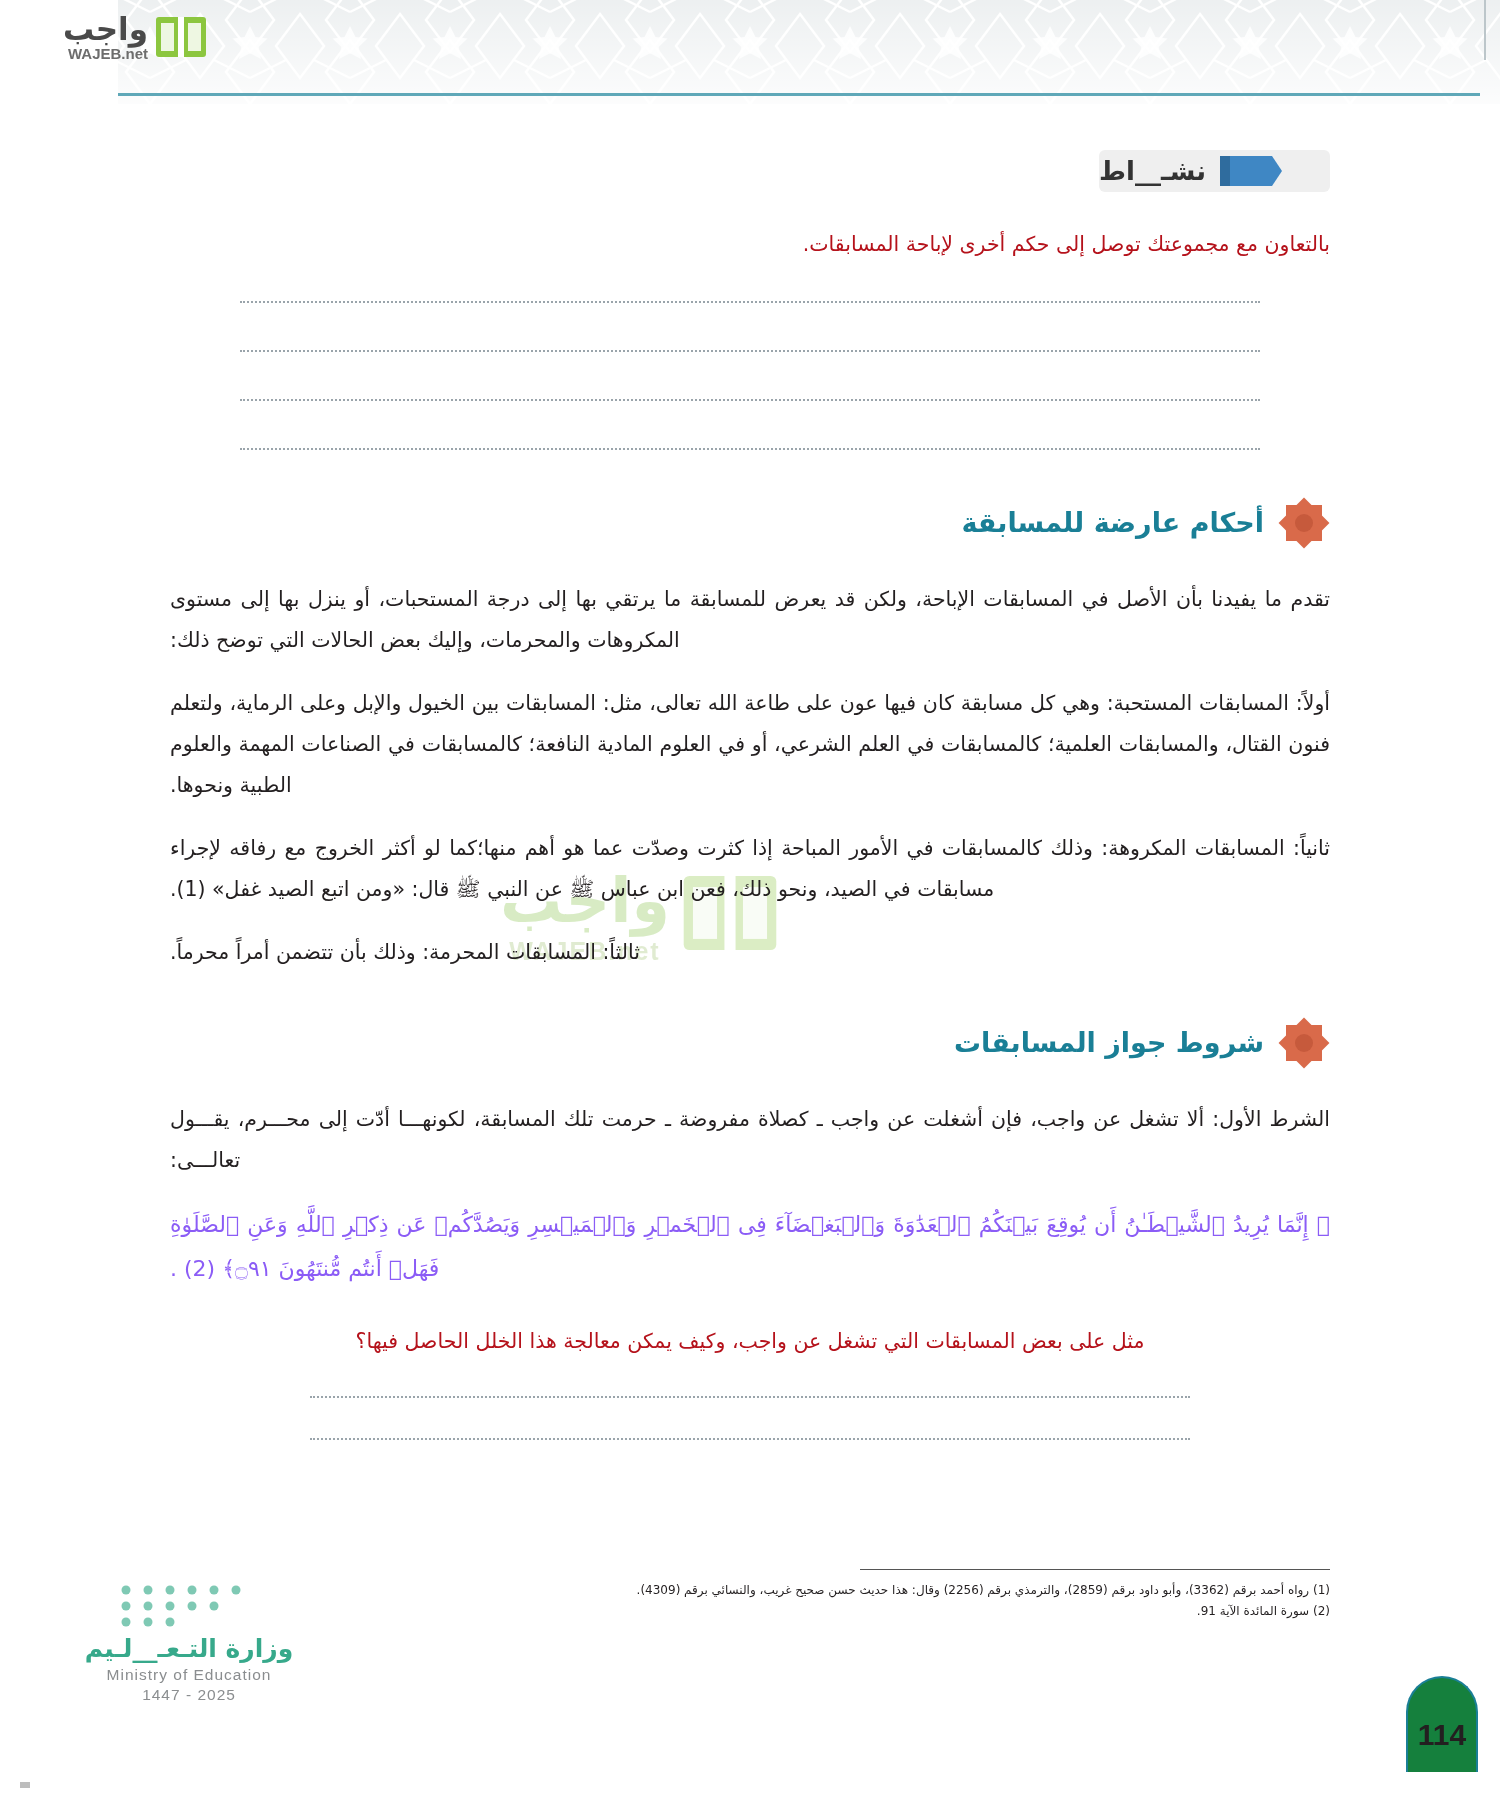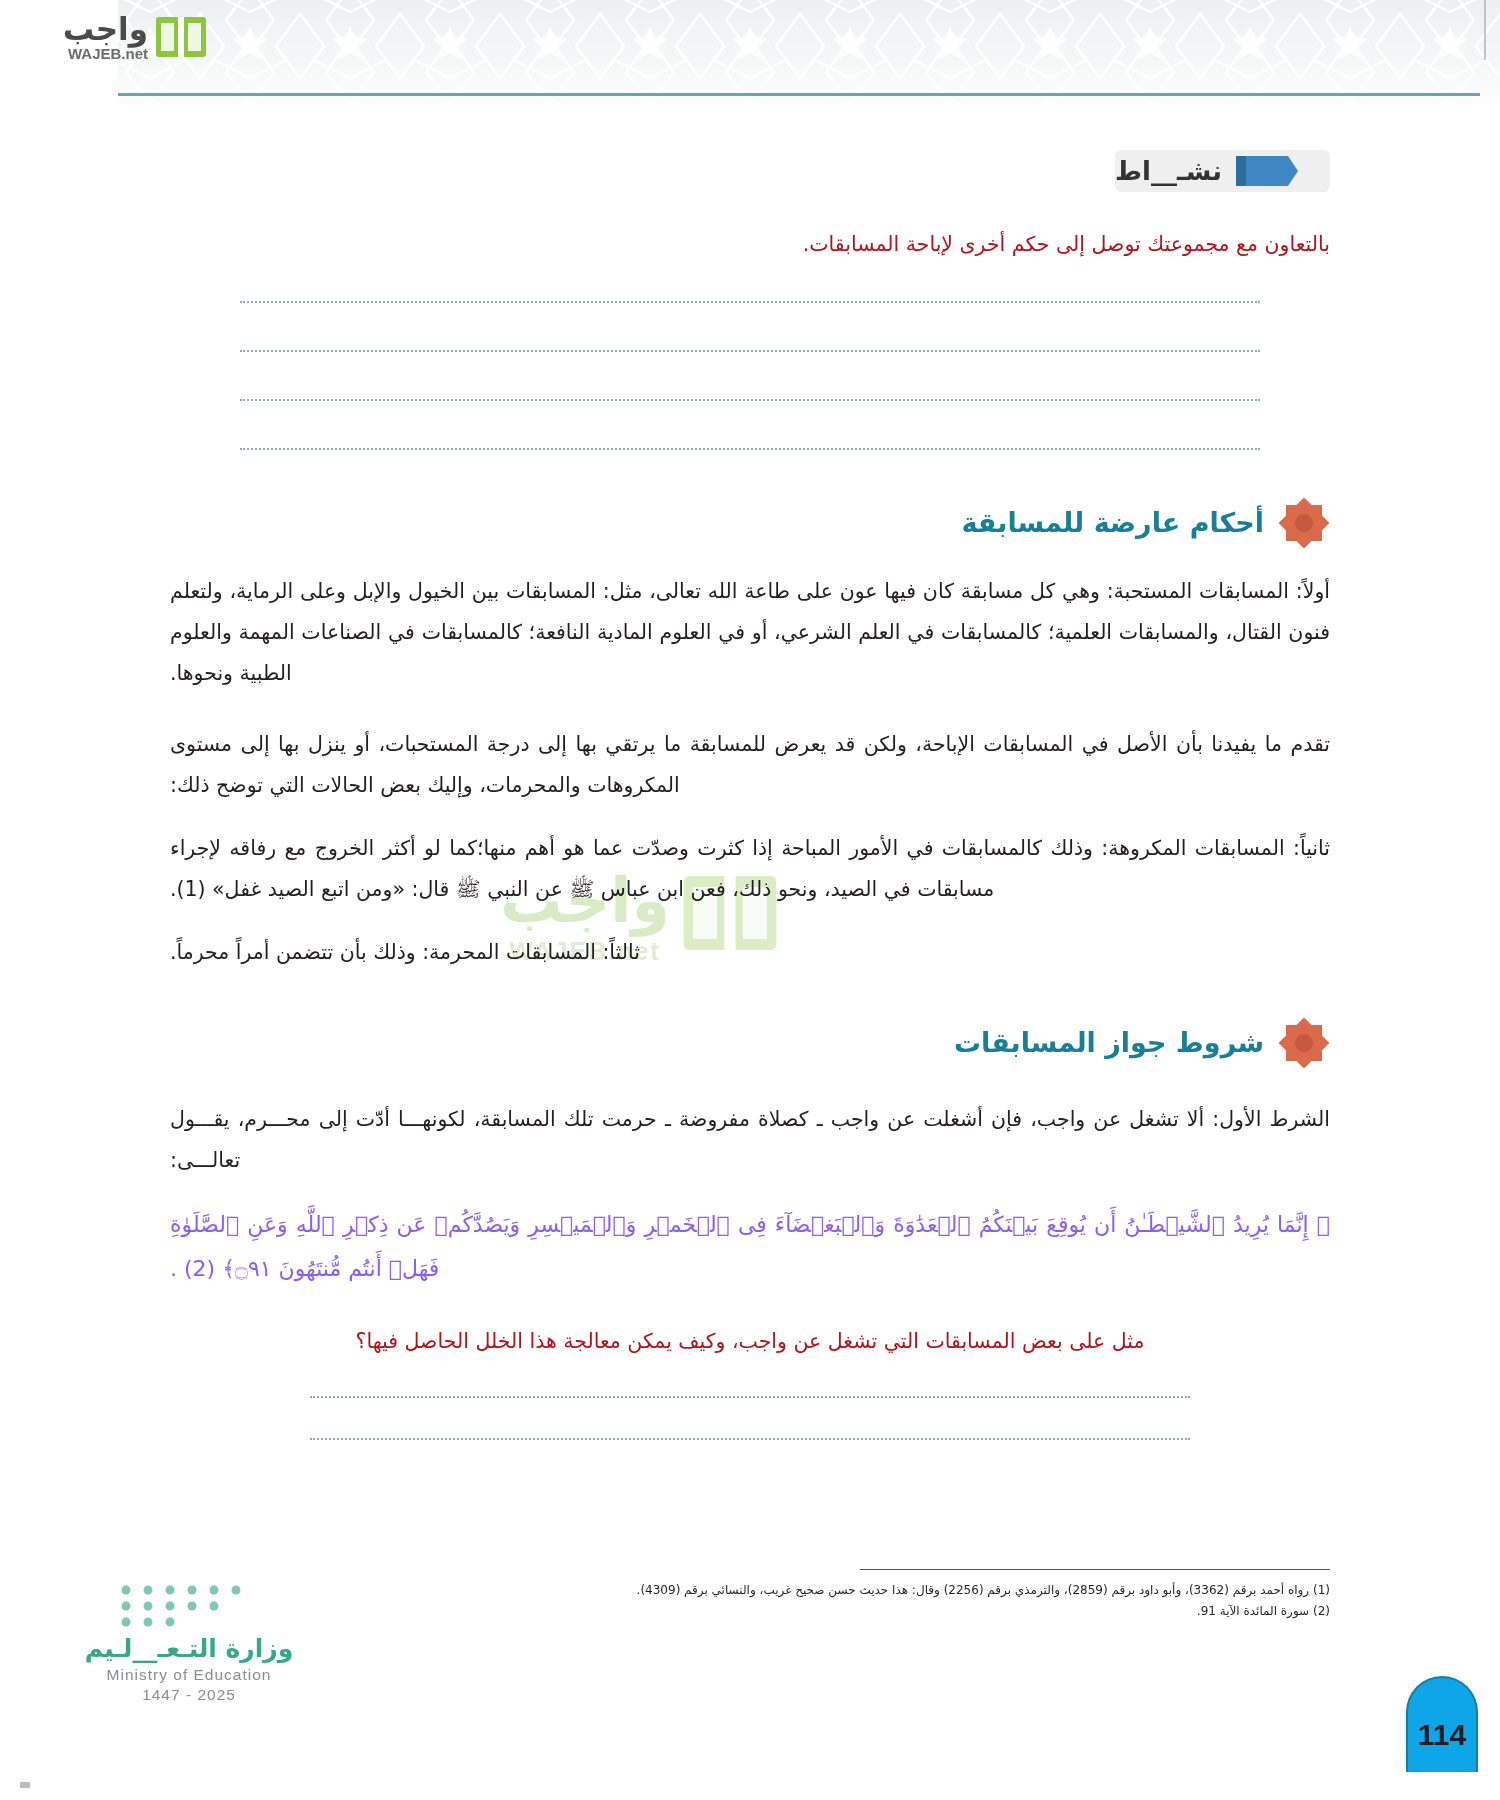--- a/index.html
+++ b/index.html
@@ -82,21 +82,21 @@
     display: flex; justify-content: flex-start; align-items: center;
     width: 100%;
     margin: 30px 0 0 0;
   }
   .activity-badge {
     position: relative;
     display: flex; align-items: center;
     height: 42px;
     background: #efefef;
     border-radius: 6px;
-    padding: 0 24px 0 0;
+    padding: 0 40px 0 0;
     min-width: 215px;
     justify-content: center;
   }
   .activity-badge .label {
     font-family: "DejaVu Sans", sans-serif;
     font-size: 26px; font-weight: bold; color: #333;
     letter-spacing: 2px;
     padding-right: 14px;
   }
   .ribbon {
@@ -200,21 +200,21 @@
   .ministry-yr {
     font-family: "Liberation Sans", sans-serif;
     font-size: 15.5px; color: #8a8d8f; letter-spacing: 1px; margin-top: 2px;
   }
 
   
   .page-num {
     position: absolute;
     right: 22px; bottom: 28px;
     width: 72px; height: 96px;
-    background: #0ea5e9;
+    background: #15803d;
     border: 2.5px solid #1a7f96;
     border-bottom: none;
     border-radius: 36px 36px 0 0;
     display: flex; align-items: flex-end; justify-content: center;
     padding-bottom: 20px;
     font-family: "Liberation Sans", sans-serif;
     font-size: 30px; font-weight: bold; color: #231f20;
   }
 
   
@@ -340,22 +340,22 @@
           <g transform="translate(26,26)">
             <rect x="-18" y="-18" width="36" height="36" fill="#d96a4a" transform="rotate(0)"></rect>
             <rect x="-18" y="-18" width="36" height="36" fill="#d96a4a" transform="rotate(45)"></rect>
             <circle r="9" fill="#c65a3c"></circle>
           </g>
         </svg>
       </span>
       <span class="section-title">أحكام عارضة للمسابقة</span>
     </div>
 
+    <p class="body first">تقدم ما يفيدنا بأن الأصل في المسابقات الإباحة، ولكن قد يعرض للمسابقة ما يرتقي بها إلى درجة المستحبات، أو ينزل بها إلى مستوى المكروهات والمحرمات، وإليك بعض الحالات التي توضح ذلك:</p>
     <p class="body">أولاً: المسابقات المستحبة: وهي كل مسابقة كان فيها عون على طاعة الله تعالى، مثل: المسابقات بين الخيول والإبل وعلى الرماية، ولتعلم فنون القتال، والمسابقات العلمية؛ كالمسابقات في العلم الشرعي، أو في العلوم المادية النافعة؛ كالمسابقات في الصناعات المهمة والعلوم الطبية ونحوها.</p>
-    <p class="body first">تقدم ما يفيدنا بأن الأصل في المسابقات الإباحة، ولكن قد يعرض للمسابقة ما يرتقي بها إلى درجة المستحبات، أو ينزل بها إلى مستوى المكروهات والمحرمات، وإليك بعض الحالات التي توضح ذلك:</p>
     <p class="body">ثانياً: المسابقات المكروهة: وذلك كالمسابقات في الأمور المباحة إذا كثرت وصدّت عما هو أهم منها؛كما لو أكثر الخروج مع رفاقه لإجراء مسابقات في الصيد، ونحو ذلك، فعن ابن عباس ﷺ عن النبي ﷺ قال: «ومن اتبع الصيد غفل» (1).</p>
     <p class="body">ثالثاً: المسابقات المحرمة: وذلك بأن تتضمن أمراً محرماً.</p>
 
     <div class="section-head" style="margin-top:44px;">
       <span class="rosette">
         <svg width="52" height="52" viewBox="0 0 52 52" xmlns="http://www.w3.org/2000/svg">
           <g transform="translate(26,26)">
             <rect x="-18" y="-18" width="36" height="36" fill="#d96a4a"></rect>
             <rect x="-18" y="-18" width="36" height="36" fill="#d96a4a" transform="rotate(45)"></rect>
             <circle r="9" fill="#c65a3c"></circle>

